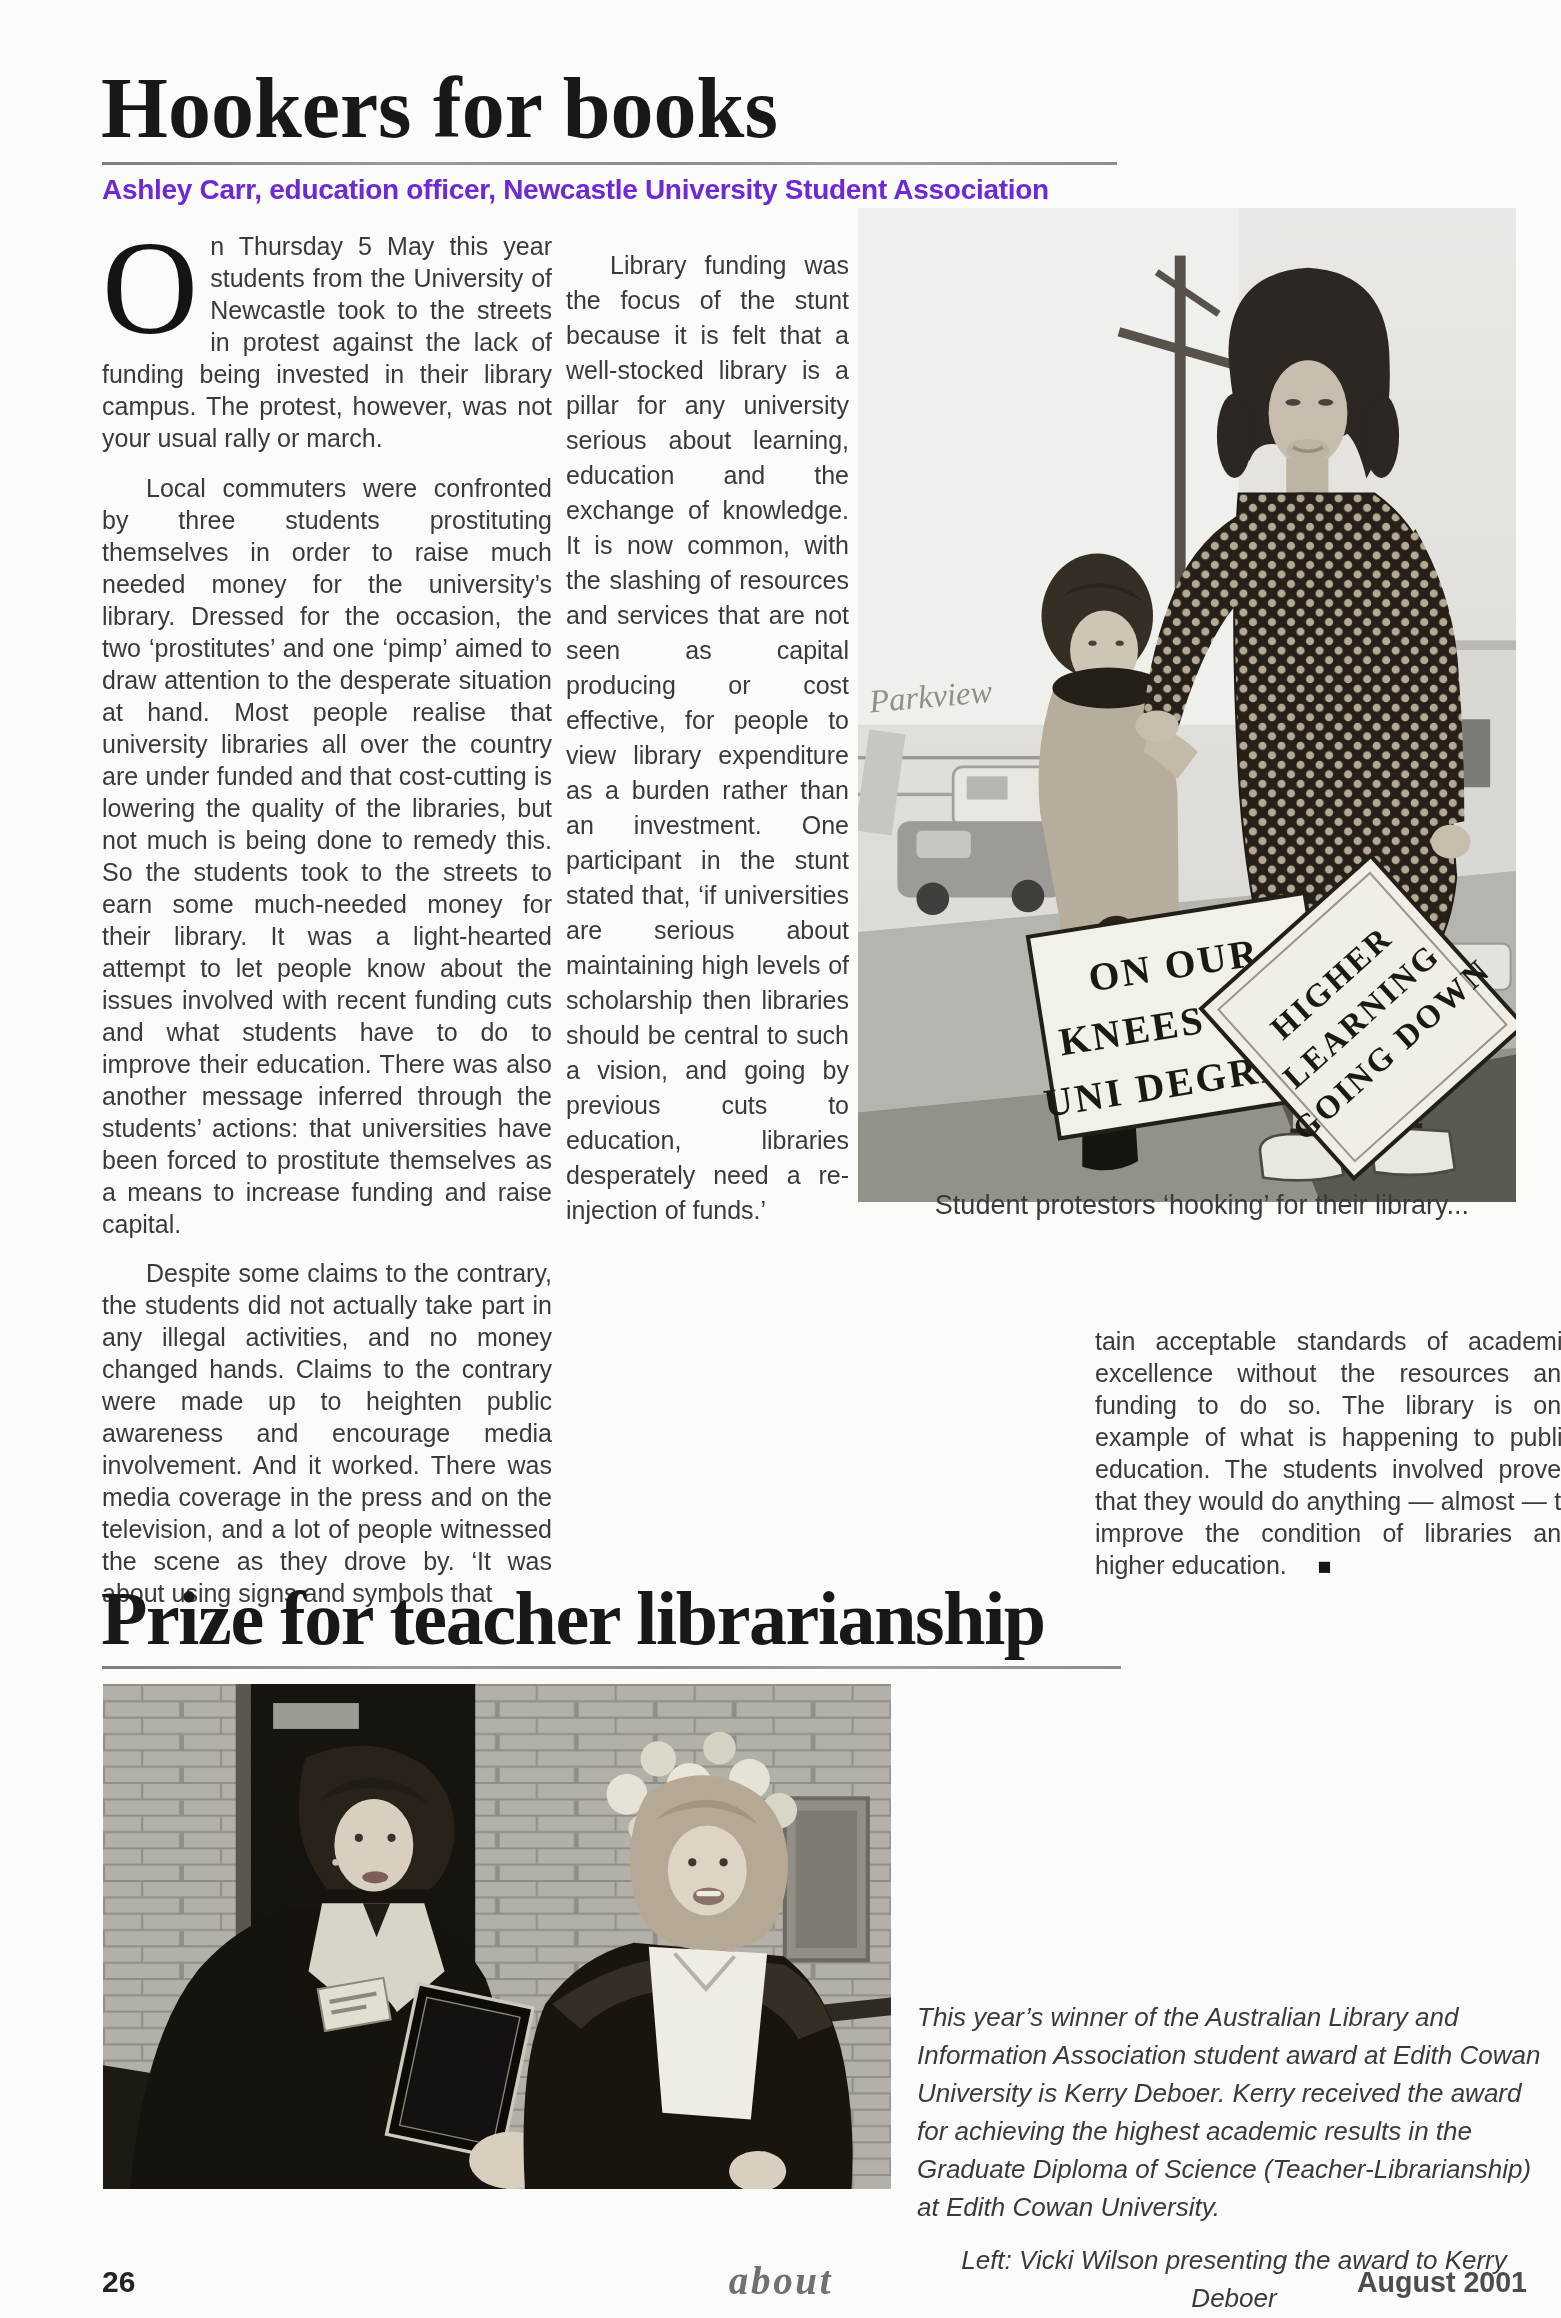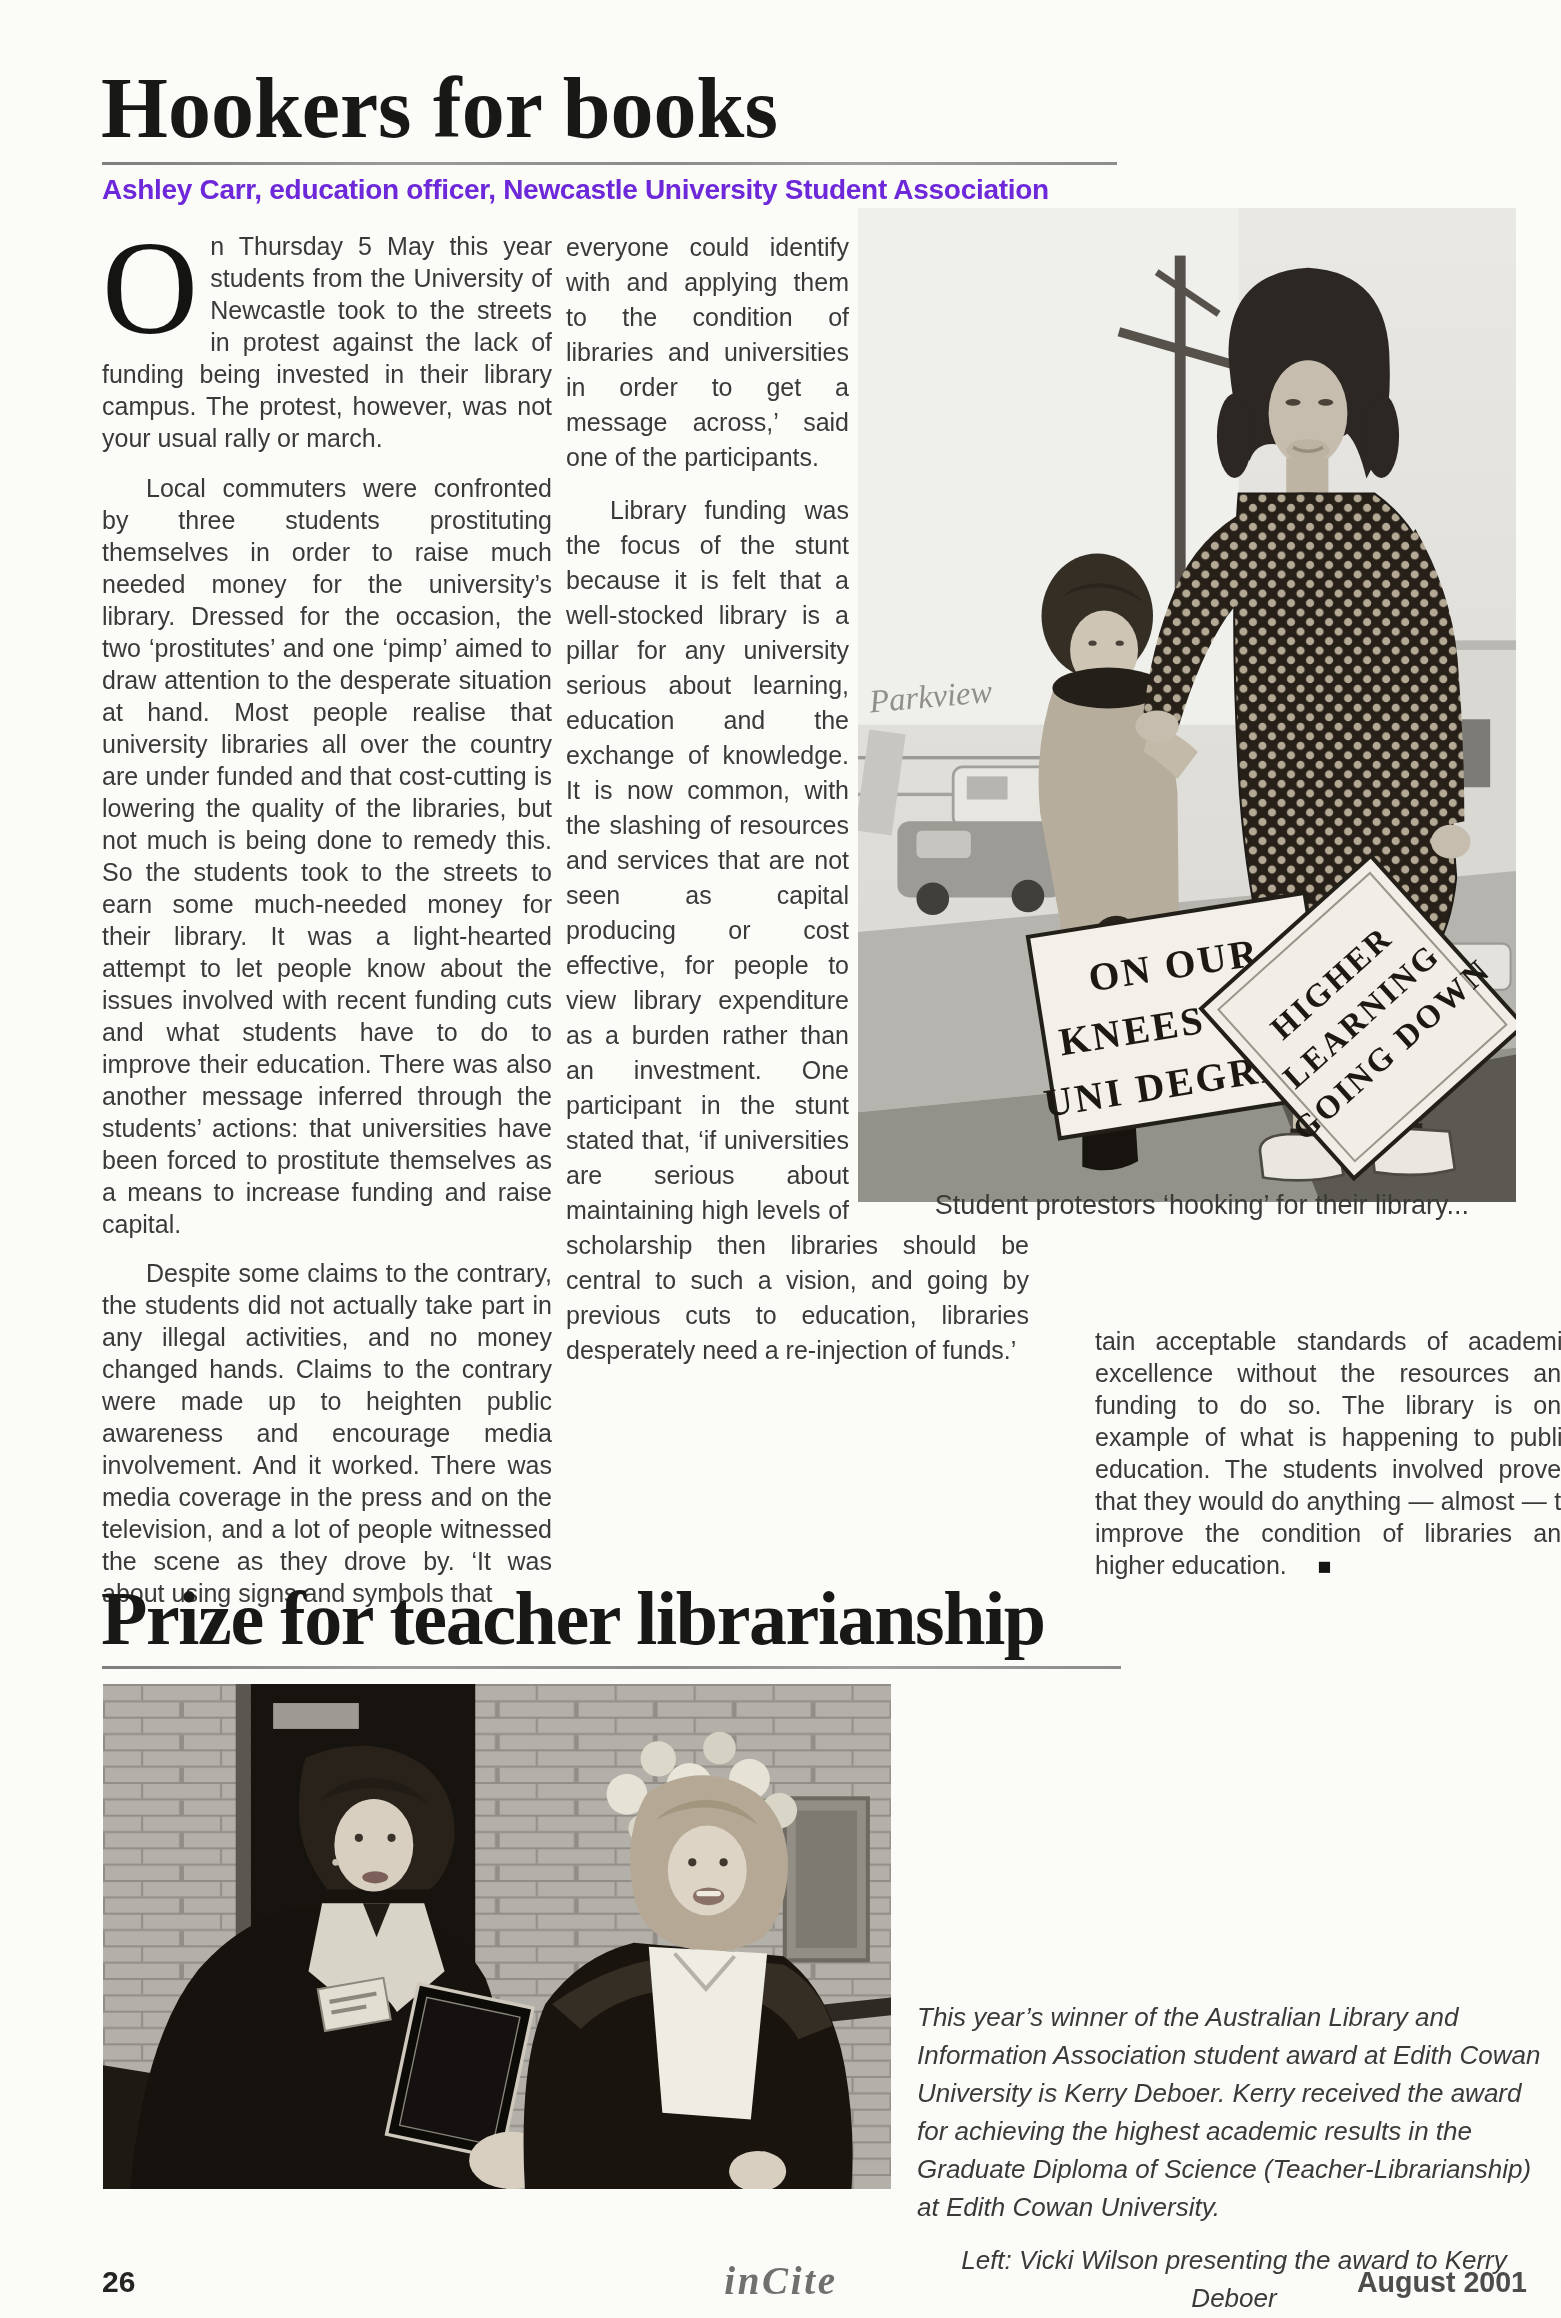--- a/index.html
+++ b/index.html
@@ -89,21 +89,20 @@
 <div class="abs byline">Ashley Carr, education officer, Newcastle University Student Association</div>
 
 <div class="abs bodycopy col1">
   <p><span class="dropcap">O</span><span>n Thursday 5 May this year students from the University of Newcastle took to the streets in protest against the lack of funding being invested in their library campus. The protest, however, was not your usual rally or march.</span></p>
   <p class="indent">Local commuters were confronted by three students prostituting themselves in order to raise much needed money for the university’s library. Dressed for the occasion, the two ‘prostitutes’ and one ‘pimp’ aimed to draw attention to the desperate situation at hand. Most people realise that university libraries all over the country are under funded and that cost-cutting is lowering the quality of the libraries, but not much is being done to remedy this. So the students took to the streets to earn some much-needed money for their library. It was a light-hearted attempt to let people know about the issues involved with recent funding cuts and what students have to do to improve their education. There was also another message inferred through the students’ actions: that universities have been forced to prostitute themselves as a means to increase funding and raise capital.</p>
   <p class="indent">Despite some claims to the contrary, the students did not actually take part in any illegal activities, and no money changed hands. Claims to the contrary were made up to heighten public awareness and encourage media involvement. And it worked. There was media coverage in the press and on the television, and a lot of people witnessed the scene as they drove by. ‘It was about using signs and symbols that</p>
 </div>
 
 <div class="abs bodycopy col2">
   <div class="photo-spacer"></div>
-  <p>everyone could identify with and applying them to the condition of libraries and universities in order to get a message across,’ said one of the participants.</p>
   <p class="indent">Library funding was the focus of the stunt because it is felt that a well-stocked library is a pillar for any university serious about learning, education and the exchange of knowledge. It is now common, with the slashing of resources and services that are not seen as capital producing or cost effective, for people to view library expenditure as a burden rather than an investment. One participant in the stunt stated that, ‘if universities are serious about maintaining high levels of scholarship then libraries should be central to such a vision, and going by previous cuts to education, libraries desperately need a re-injection of funds.’</p>
 </div>
 
 <div class="abs bodycopy col3">
   <p><span>tain acceptable standards of academic excellence without the resources and funding to do so. The library is one example of what is happening to public education. The students involved proved that they would do anything — almost — to improve the condition of libraries and higher education.</span><span class="endmark">■</span></p>
 </div>
 
 <div class="abs photo1">
   <svg viewBox="0 0 968 1462" preserveAspectRatio="none">
     <defs>
@@ -306,15 +305,15 @@
     </g>
   </svg>
 </div>
 
 <div class="abs caption2">
   <p>This year’s winner of the Australian Library and Information Association student award at Edith Cowan University is Kerry Deboer. Kerry received the award for achieving the highest academic results in the Graduate Diploma of Science (Teacher-Librarianship) at Edith Cowan University.</p>
   <p class="credit">Left: Vicki Wilson presenting the award to Kerry Deboer</p>
 </div>
 
 <div class="abs page-num">26</div>
-<div class="abs journal-logo">inCite</div>
+<div class="abs journal-logo">about</div>
 <div class="abs issue-date">August 2001</div>
 
 
 </body></html>

